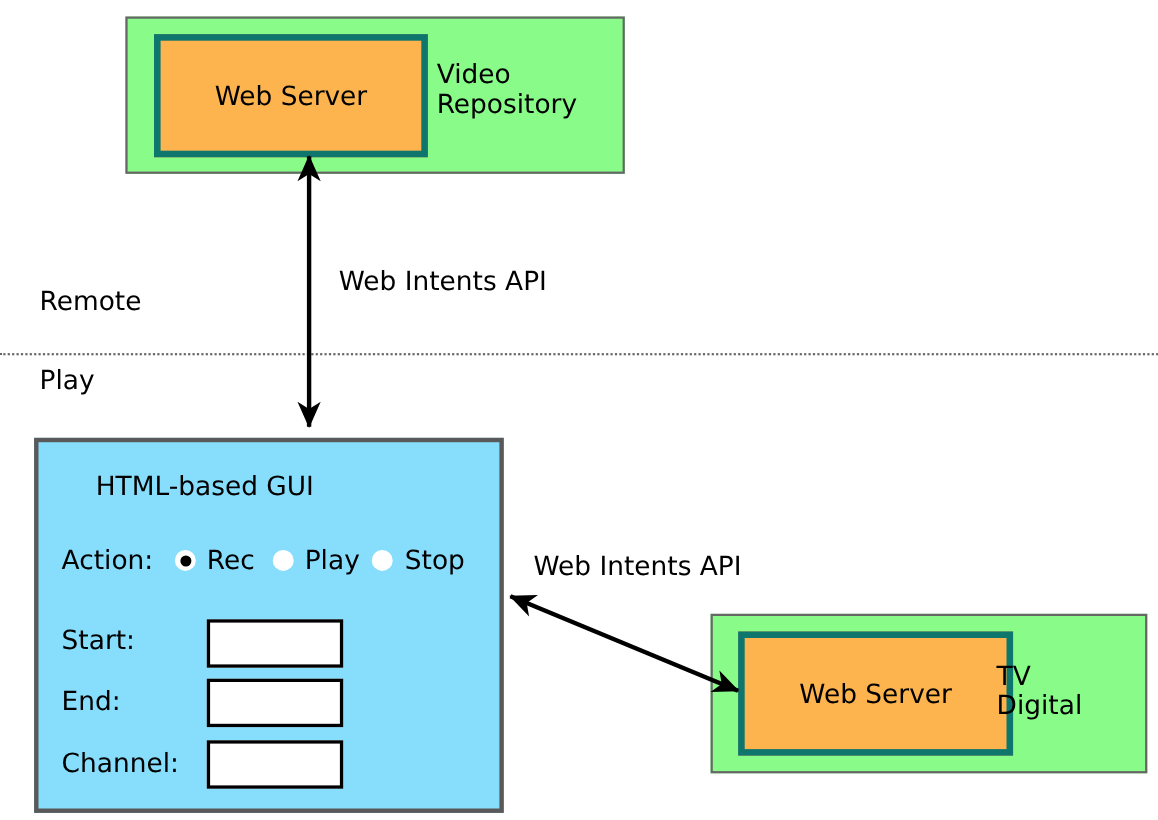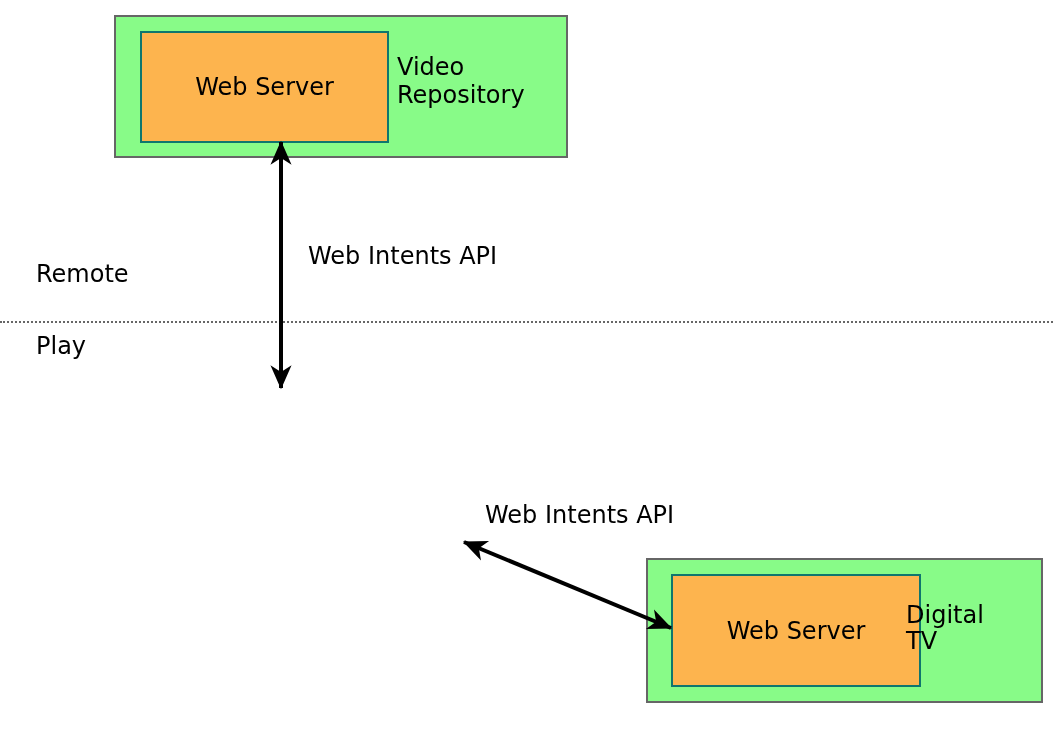--- a/index.html
+++ b/index.html
@@ -16,21 +16,21 @@
     border-top:2px dotted #666;
   }
 
   
   .green-box {
     position:absolute; background:var(--green,#88fb88);
     border:2px solid #666;
   }
   .orange-box {
     position:absolute; background:var(--orange,#fdb44e);
-    border:2px solid #0f766e;
+    border:6px solid #0f766e;
     display:flex; align-items:center; justify-content:center;
     font-size:24px;
   }
   .green-caption {
     position:absolute; font-size:24px; line-height:28px;
   }
 
   
   .video-repo { left:114px; top:15px; width:454px; height:143px; }
   .video-repo .orange-box { left:24px; top:14px; width:249px; height:112px; }
@@ -86,26 +86,46 @@
     <div class="orange-box">Web Server</div>
     <div class="green-caption">
       <div>Video</div>
       <div>Repository</div>
     </div>
   </div>
 
   <div class="lbl api-label-top">Web Intents API</div>
   <div class="lbl api-label-bottom">Web Intents API</div>
 
+  <div class="gui-box">
+    <div class="gui-title">HTML-based GUI</div>
+
+    <div class="gui-action-label">Action:</div>
+    <div class="radio selected" style="left:124px"></div>
+    <div class="radio-lbl" style="left:153px">Rec</div>
+    <div class="radio" style="left:213px"></div>
+    <div class="radio-lbl" style="left:242px">Play</div>
+    <div class="radio" style="left:303px"></div>
+    <div class="radio-lbl" style="left:333px">Stop</div>
+
+    <div class="field-lbl" style="left:21px; top:166px">Start:</div>
+    <input class="field-input" style="top: 161px;" value="">
+
+    <div class="field-lbl" style="left:21px; top:221px">End:</div>
+    <input class="field-input" style="top: 215px;" value="">
+
+    <div class="field-lbl" style="left:21px; top:278px">Channel:</div>
+    <input class="field-input" style="top: 271px;" value="">
+  </div>
 
   <div class="green-box digital-tv">
     <div class="orange-box">Web Server</div>
     <div class="green-caption">
+      <div>TV</div>
       <div>Digital</div>
-      <div>TV</div>
     </div>
   </div>
 
   <svg class="arrows" viewBox="0 0 1053 745" xmlns="http://www.w3.org/2000/svg">
     <defs>
       <marker id="ah" viewBox="0 0 10 10" refX="9.5" refY="5" markerWidth="8" markerHeight="6" orient="auto-start-reverse">
         <path d="M0,0.6 L10,5 L0,9.4 L2.8,5 Z" fill="#000"></path>
       </marker>
     </defs>
     <line x1="281" y1="142" x2="281" y2="388" stroke="#000" stroke-width="4" marker-start="url(#ah)" marker-end="url(#ah)"></line>

